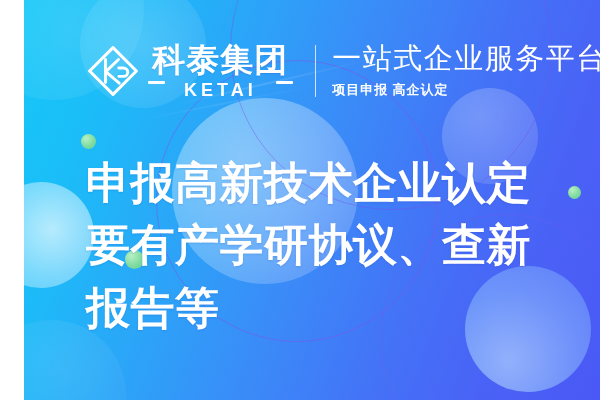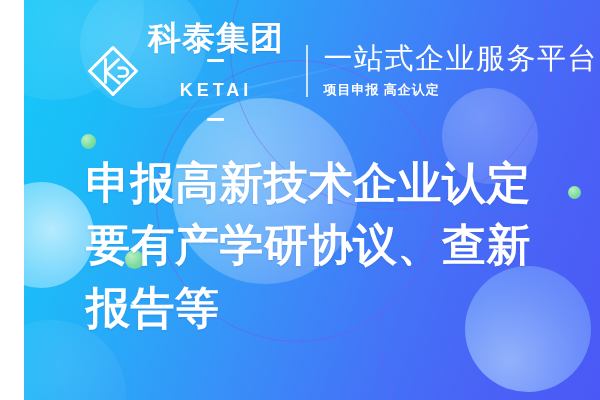--- a/index.html
+++ b/index.html
@@ -178,24 +178,22 @@
     font-family: "Liberation Sans", sans-serif;
     font-size: 33px;
     font-weight: bold;
     color: #ffffff;
     letter-spacing: 1px;
     white-space: nowrap;
     text-shadow: 0 1px 1px rgba(30,80,190,0.22);
   }
   .brand-en-row {
     display: flex;
-    align-items: center;
     gap: 19px;
     margin-top: 5px;
-    flex-direction: column;
   }
   .brand-en-row .bar {
     display: block;
     width: 17px;
     height: 3px;
     background: #ffffff;
     border-radius: 1px;
   }
   .brand-en {
     font-family: "Liberation Sans", sans-serif;

